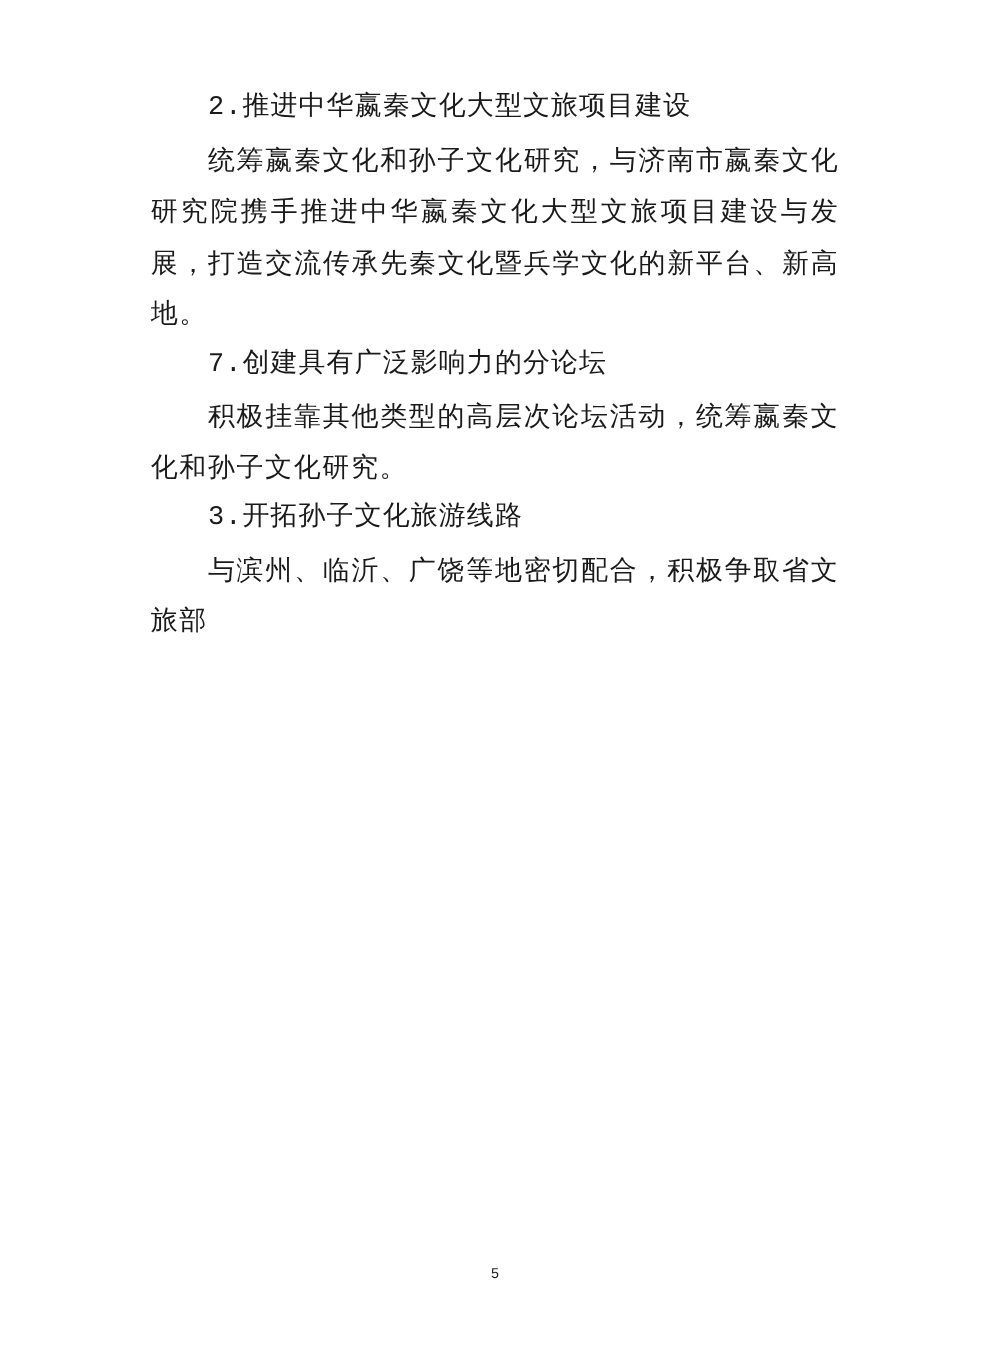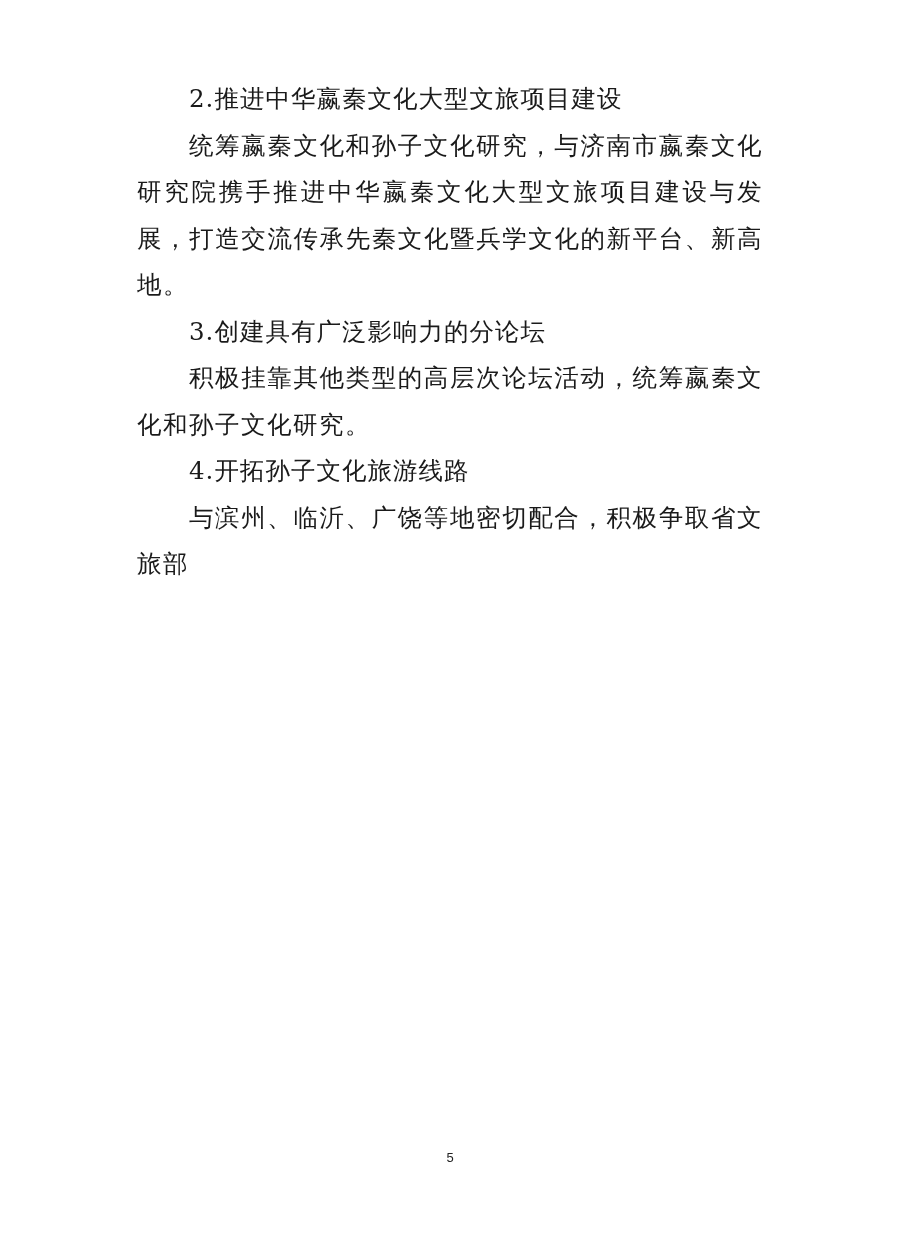--- a/index.html
+++ b/index.html
@@ -10,31 +10,31 @@
   }
   .page-body {
     position: absolute; left: 137px; top: 76px; width: 626px;
   }
   .para {
     margin: 0; font-size: 24.5px; line-height: 46.5px;
     text-align: justify; text-align-last: left;
     letter-spacing: 1.5px;
   }
   .indent { text-indent: 52px; }
-  .heading { text-indent: 52px; letter-spacing: 1px; }
+  .heading { text-indent: 52px; letter-spacing: 1px; font-family: Liberation Mono, monospace; }
   .page-number {
     position: absolute; left: 0; width: 900px; top: 1150px; text-align: center;
     font-family: "Liberation Sans", sans-serif; font-size: 13px; color: #222;
   }
 </style>
 </head>
 <body>
 
 <div class="page-body">
   <p class="para heading">2.推进中华嬴秦文化大型文旅项目建设</p>
   <p class="para indent">统筹嬴秦文化和孙子文化研究，与济南市嬴秦文化研究院携手推进中华嬴秦文化大型文旅项目建设与发展，打造交流传承先秦文化暨兵学文化的新平台、新高地。</p>
-  <p class="para heading">3.创建具有广泛影响力的分论坛</p>
+  <p class="para heading">7.创建具有广泛影响力的分论坛</p>
   <p class="para indent">积极挂靠其他类型的高层次论坛活动，统筹嬴秦文化和孙子文化研究。</p>
-  <p class="para heading">4.开拓孙子文化旅游线路</p>
+  <p class="para heading">3.开拓孙子文化旅游线路</p>
   <p class="para indent">与滨州、临沂、广饶等地密切配合，积极争取省文旅部</p>
 </div>
 
 <div class="page-number">5</div>
 
 </body></html>

